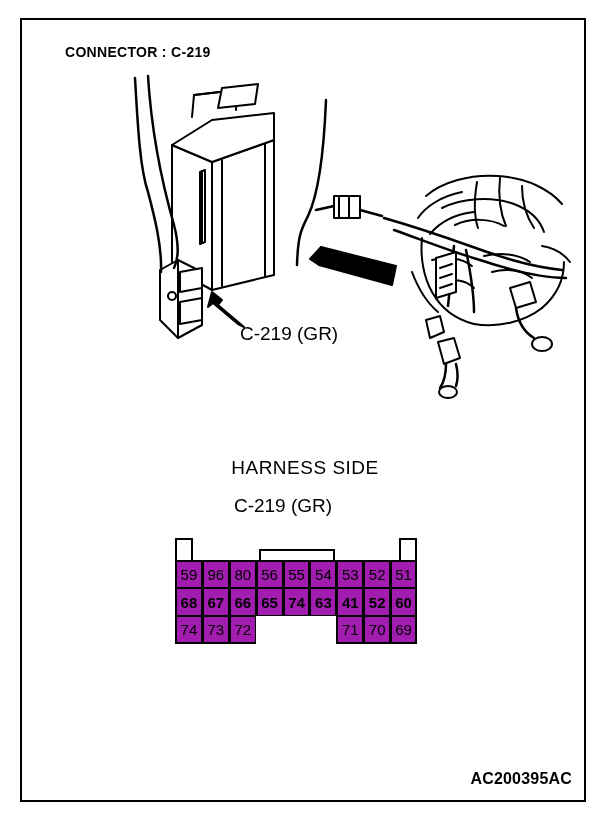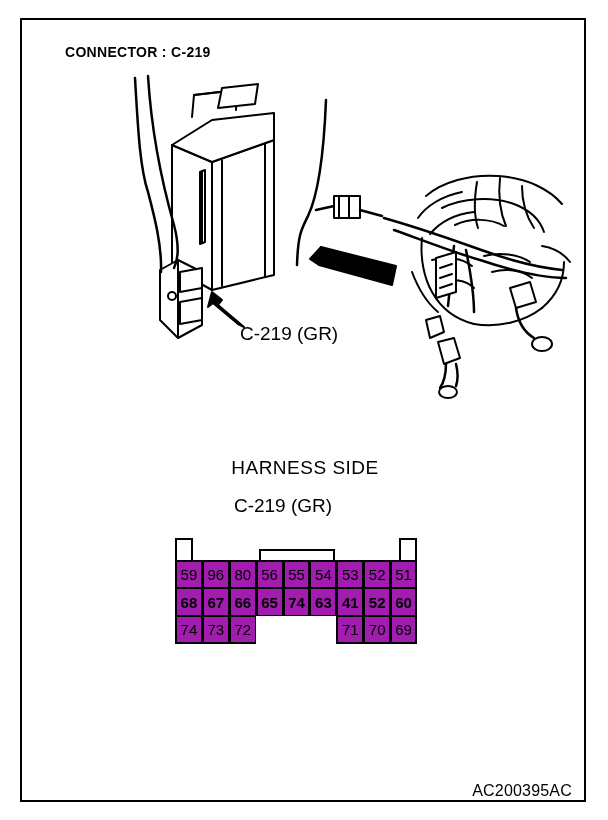--- a/index.html
+++ b/index.html
@@ -37,23 +37,23 @@
     top: 44px;
     font-size: 14px;
     font-weight: bold;
     letter-spacing: 0.3px;
     white-space: nowrap;
     margin-left: 29px;
   }
   .figure-code {
     position: absolute;
     right: 36px;
-    bottom: 20px;
+    bottom: 32px;
     font-size: 16px;
-    font-weight: normal;
+    font-weight: bold;
     letter-spacing: 0.2px;
     margin-top: 30px;
   }
   
   .illus {
     position: absolute;
     left: 22px;
     top: 20px;
     width: 562px;
     height: 780px;

